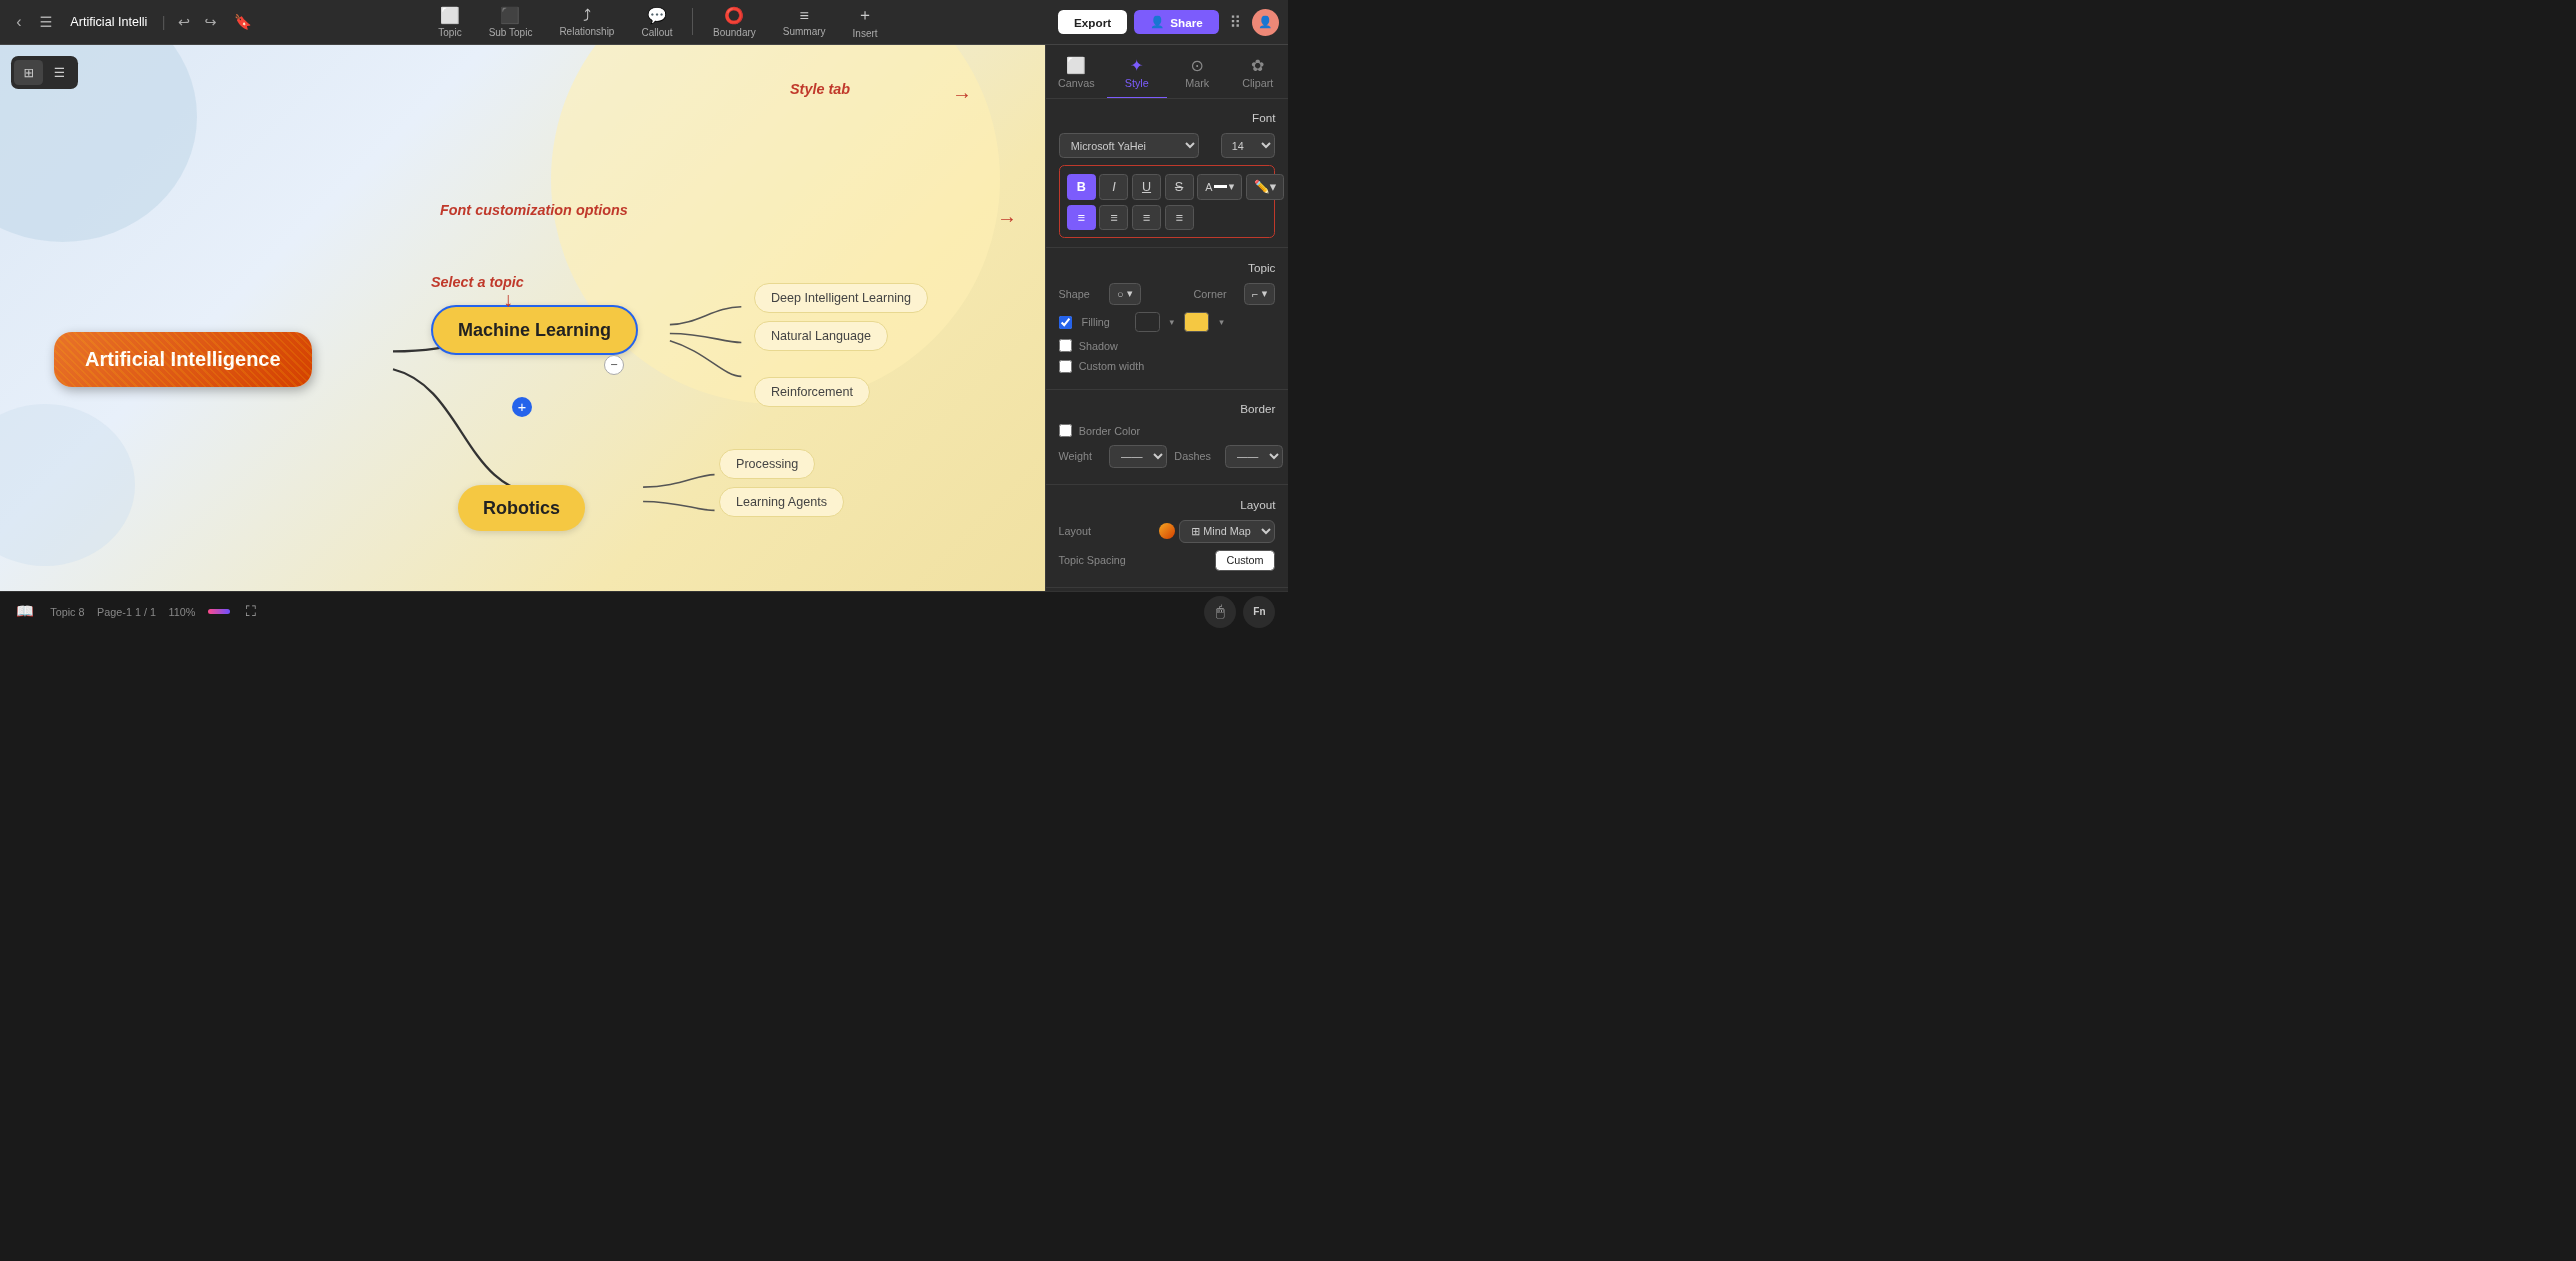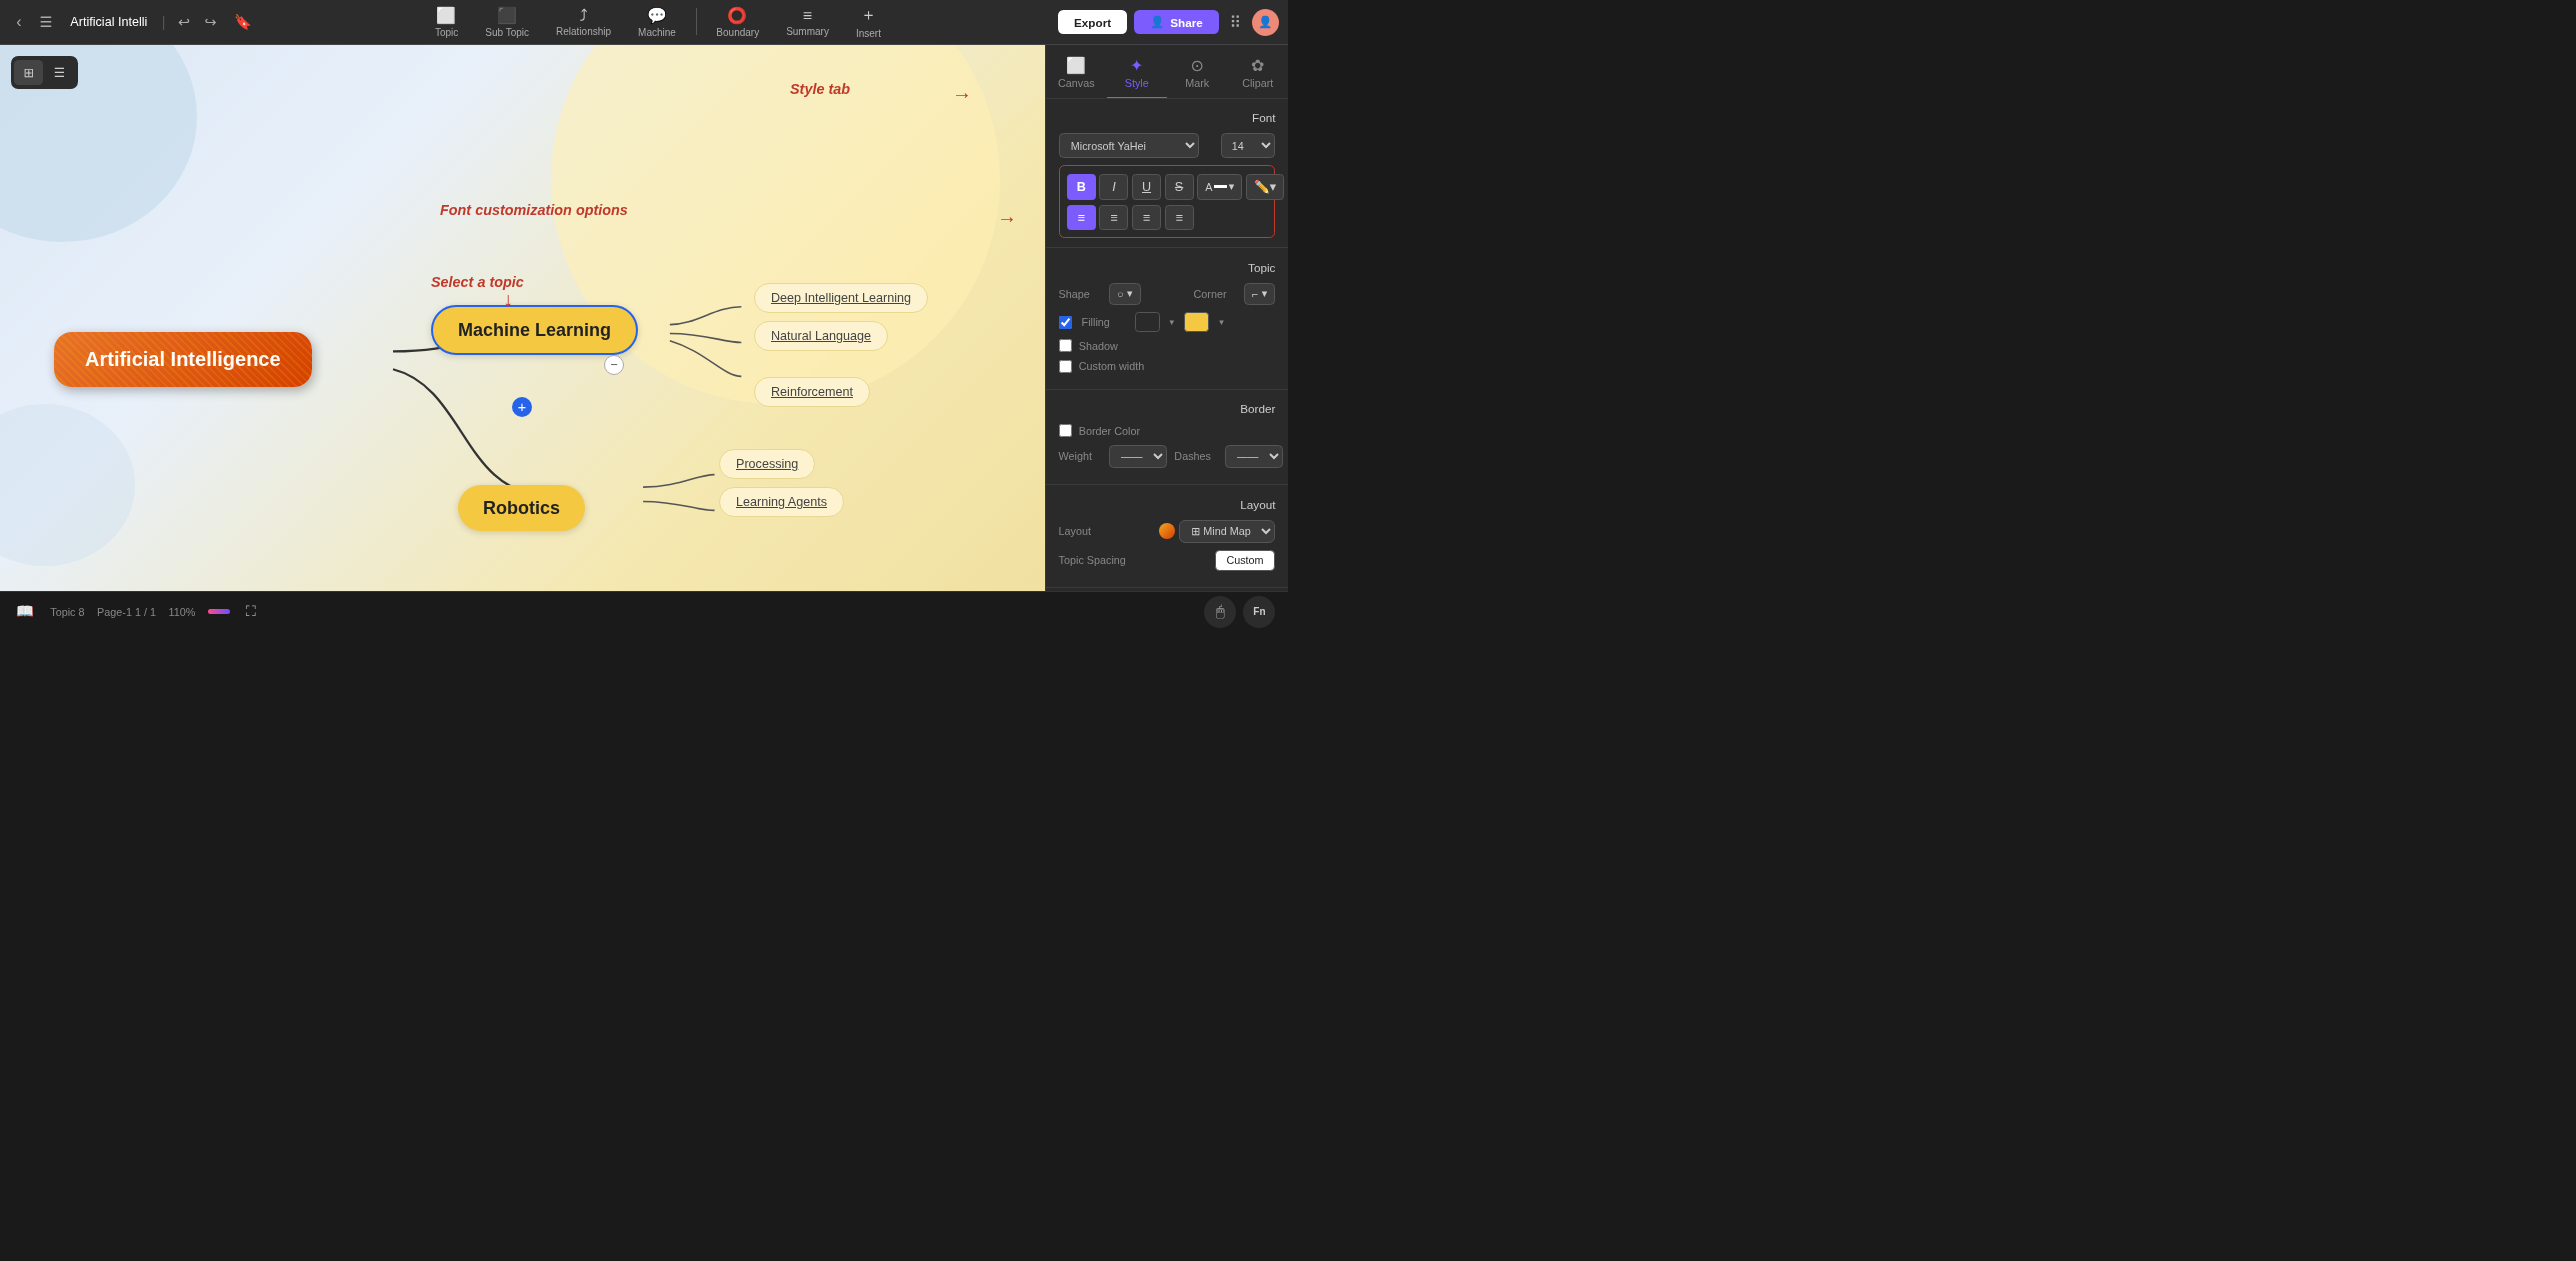--- a/index.html
+++ b/index.html
@@ -117,21 +117,20 @@
 
     .sub-node {
       position: absolute;
       background: #fdf3d0;
       border-radius: 18px;
       padding: 7.2px 16px;
       color: #444;
       font-size: 12.6px;
       white-space: nowrap;
       border: 0.9px solid #e8d890;
-      text-decoration: underline;
     }
 
     
     .select-topic-label {
       position: absolute;
       left: 431px; top: 229px;
       color: #c0392b;
       font-size: 14.4px;
       font-weight: bold;
       font-style: italic;
@@ -295,21 +294,21 @@
     <div class="toolbar-tool">
       <span class="tool-icon">⬛</span>
       <span class="tool-label">Sub Topic</span>
     </div>
     <div class="toolbar-tool">
       <span class="tool-icon">⤴</span>
       <span class="tool-label">Relationship</span>
     </div>
     <div class="toolbar-tool">
       <span class="tool-icon">💬</span>
-      <span class="tool-label">Machine</span>
+      <span class="tool-label">Callout</span>
     </div>
     <div class="toolbar-divider"></div>
     <div class="toolbar-tool">
       <span class="tool-icon">⭕</span>
       <span class="tool-label">Boundary</span>
     </div>
     <div class="toolbar-tool">
       <span class="tool-icon">≡</span>
       <span class="tool-label">Summary</span>
     </div>

